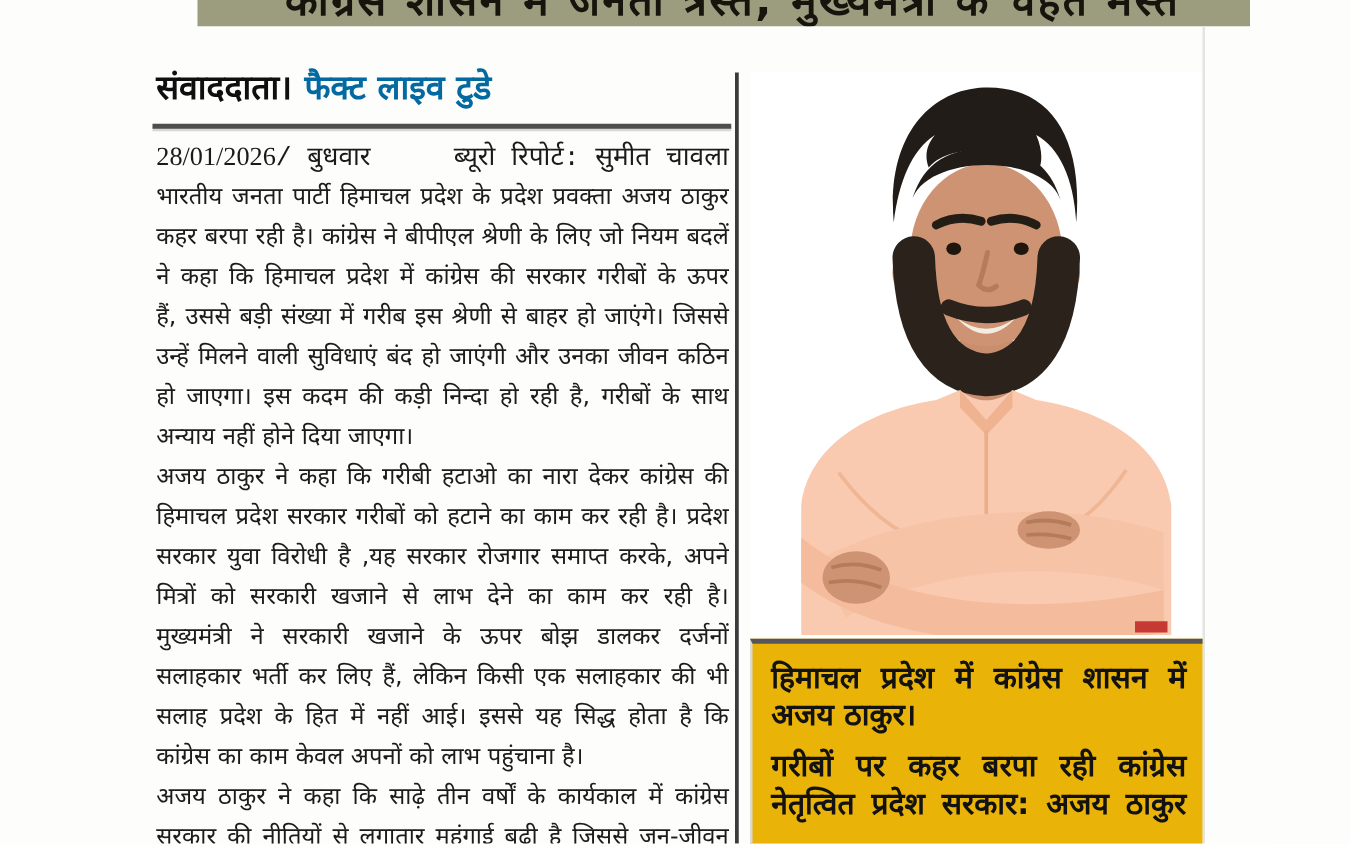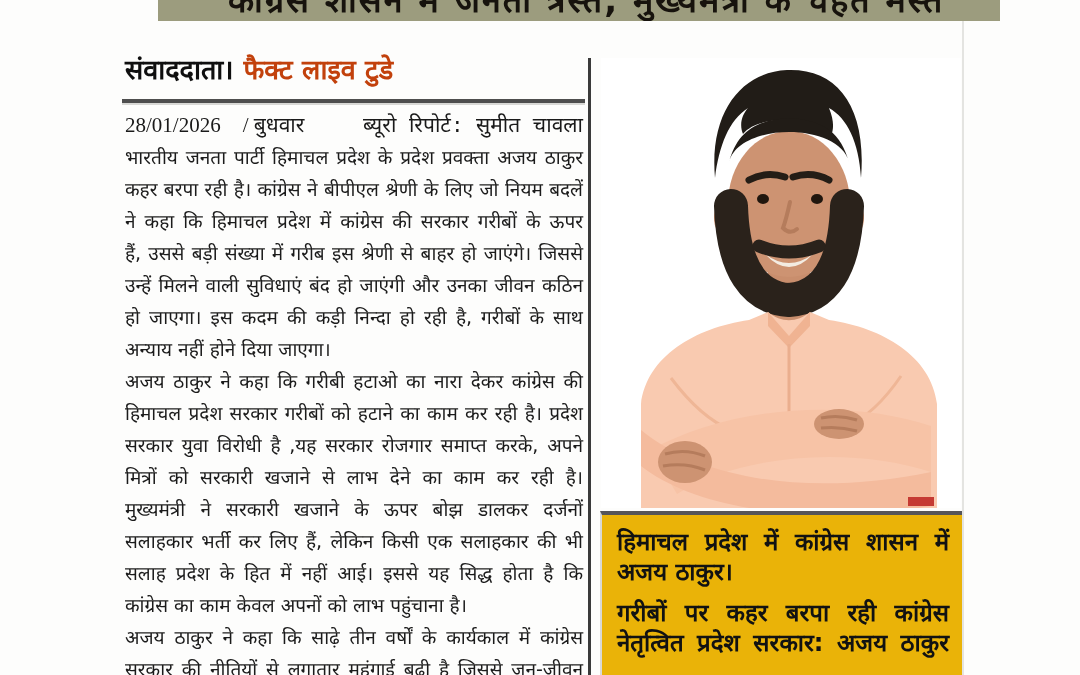--- a/index.html
+++ b/index.html
@@ -6,24 +6,24 @@
   .canvas{
     position:relative;width:1080px;height:675px;overflow:hidden;
     background:#fdfdfc;
     font-family:"DejaVu Sans","Liberation Sans",sans-serif;
   }
   
   .band{position:absolute;left:128px;top:0;width:842px;height:21px;background:#9c9c7e;overflow:hidden;margin-left:30px;}
   .band-text{position:absolute;left:70px;top:-24px;font-size:34px;font-weight:700;color:#17130d;white-space:nowrap;letter-spacing:2px;}
   
   .byline{position:absolute;left:125px;top:50px;width:460px;font-size:27px;font-weight:700;color:#0f0f0f;white-space:nowrap;}
-  .byline .outlet{color:#c2410c;margin-left:10px;}
+  .byline .outlet{color:#0369a1;margin-left:10px;}
   .rule1{position:absolute;left:122px;top:99px;width:463px;height:4px;background:#4e4e4e;box-shadow:0 2px 0 #d8d8d5;}
-  .dateline{position:absolute;left:125px;top:110px;width:458px;display:flex;align-items:baseline;font-size:21px;color:#1a1a1a;font-family:"Liberation Serif","DejaVu Serif",serif;gap:12px;}
-  .dateline .day{margin-left:10px;font-family:Liberation Serif, serif;}
+  .dateline{position:absolute;left:125px;top:110px;width:458px;display:flex;align-items:baseline;font-size:21px;color:#1a1a1a;font-family:"Liberation Serif","DejaVu Serif",serif;}
+  .dateline .day{margin-left:0;font-family:Liberation Mono, monospace;}
   .dateline .bureau{margin-left:auto;font-family:Liberation Mono, monospace;}
   .body-col{position:absolute;left:125px;top:141px;width:458px;color:#1b1b1b;font-size:19px;}
   .bline{height:32px;line-height:32px;text-align:justify;text-align-last:justify;overflow:visible;white-space:nowrap;}
   .bline.end{text-align-last:left;}
   
   .vrule{position:absolute;left:588px;top:58px;width:3px;height:617px;background:#3b3b3b;}
   
   .photo{position:absolute;left:601px;top:58px;width:360px;height:450px;background:#ffffff;}
   .red-mark{position:absolute;left:908px;top:497px;width:26px;height:9px;background:#c53a33;}
   .page-edge{position:absolute;left:962px;top:21px;width:2px;height:654px;background:#e4e4e1;}

